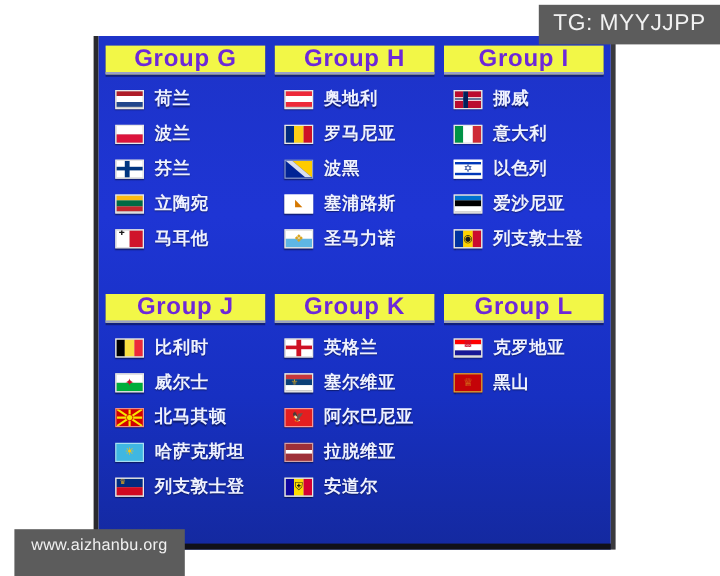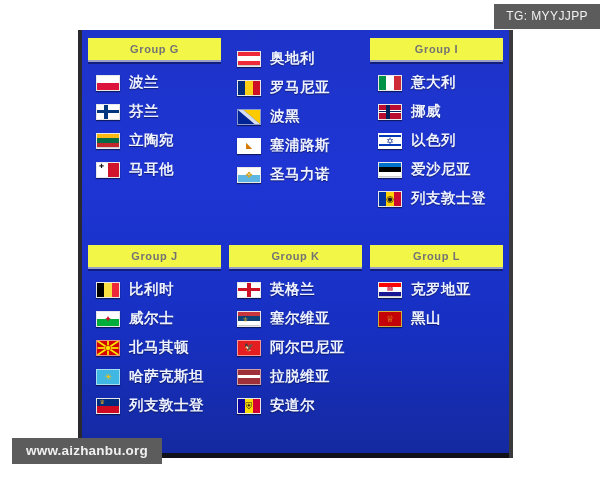--- a/index.html
+++ b/index.html
@@ -52,22 +52,22 @@
   
   .group-card {
     position: relative;
     display: flex;
     flex-direction: column;
     min-width: 0;
   }
   .group-header {
     position: relative;
     background: #f2f747;
-    color: #737373;
-    font-size: 11px;
+    color: #6d28d9;
+    font-size: 20px;
     font-weight: bold;
     letter-spacing: 0.6px;
     text-align: center;
     line-height: 22px;
     height: 22px;
     border-bottom: 2px solid #9aa0c8;
     box-shadow: 0 2px 0 rgba(10,16,60,0.55);
   }
   .group-body {
     flex: 1;
@@ -152,46 +152,53 @@
     left: 0; top: 0; width: 100%; height: 100%;
   }
 
   
   #tg-badge {
     position: absolute;
     right: 0;
     top: 4px;
     background: #5c5c5c;
     color: #f2f2f2;
-    font-size: 12px;
+    font-size: 19px;
     letter-spacing: 0.4px;
     padding: 5px 12px 6px 12px;
   }
   #watermark {
     position: absolute;
     left: 12px;
-    bottom: 16px;
+    bottom: 0;
     background: #5c5c5c;
     color: #f0f0f0;
     font-size: 13.5px;
     letter-spacing: 0.2px;
-    padding: 5px 14px 6px 14px;
-    font-weight: bold;
+    padding: 5px 14px 19px 14px;
   }
 </style>
 </head>
 <body>
 
 <div id="screen">
 
   <div id="stage">
     <div class="stage-grid">
         <div class="group-card">
           <div class="group-header">Group G</div>
           <div class="group-body">
+            <div class="team-row">
+              <span class="flag h3">
+                <i style="background: rgb(174, 28, 40);"></i>
+                <i style="background: rgb(255, 255, 255);"></i>
+                <i style="background: rgb(33, 70, 139);"></i>
+              </span>
+              <span class="team-name">荷兰</span>
+            </div>
             <div class="team-row">
               <span class="flag h2">
                 <i style="background: rgb(255, 255, 255);"></i>
                 <i style="background: rgb(220, 20, 60);"></i>
               </span>
               <span class="team-name">波兰</span>
             </div>
             <div class="team-row">
               <span class="flag cross">
                 <i class="bg" style="background:#ffffff"></i>
@@ -212,20 +219,21 @@
               <span class="flag v2">
                 <i style="background: rgb(255, 255, 255);"></i>
                 <i style="background: rgb(207, 20, 43);"></i>
                 <span class="emblem dark" style="left: 20%; top: 28%; font-size: 6px;">✚</span>
               </span>
               <span class="team-name">马耳他</span>
             </div>
           </div>
         </div>
         <div class="group-card">
+          <div class="group-header">Group H</div>
           <div class="group-body">
             <div class="team-row">
               <span class="flag h3">
                 <i style="background: rgb(237, 41, 57);"></i>
                 <i style="background: rgb(255, 255, 255);"></i>
                 <i style="background: rgb(237, 41, 57);"></i>
               </span>
               <span class="team-name">奥地利</span>
             </div>
             <div class="team-row">
@@ -257,37 +265,37 @@
                 <i style="background: rgb(94, 182, 228);"></i>
                 <span class="emblem gold">❖</span>
               </span>
               <span class="team-name">圣马力诺</span>
             </div>
           </div>
         </div>
         <div class="group-card">
           <div class="group-header">Group I</div>
           <div class="group-body">
-            <div class="team-row">
-              <span class="flag v3">
-                <i style="background: rgb(0, 146, 70);"></i>
-                <i style="background: rgb(255, 255, 255);"></i>
-                <i style="background: rgb(206, 43, 55);"></i>
-              </span>
-              <span class="team-name">意大利</span>
-            </div>
             <div class="team-row">
               <span class="flag cross">
                 <i class="bg" style="background:#ba0c2f"></i>
                 <i class="vb" style="background:#ffffff"></i>
                 <i class="hb" style="background:#ffffff"></i>
                 <i class="vi" style="background:#00205b"></i>
                 <i class="hi" style="background:#00205b"></i>
               </span>
               <span class="team-name">挪威</span>
+            </div>
+            <div class="team-row">
+              <span class="flag v3">
+                <i style="background: rgb(0, 146, 70);"></i>
+                <i style="background: rgb(255, 255, 255);"></i>
+                <i style="background: rgb(206, 43, 55);"></i>
+              </span>
+              <span class="team-name">意大利</span>
             </div>
             <div class="team-row">
               <span class="flag" style="background: rgb(255, 255, 255);">
                 <i style="left:0;top:12%;width:100%;height:16%;background:#0038b8"></i>
                 <i style="left:0;bottom:12%;width:100%;height:16%;background:#0038b8"></i>
                 <span class="emblem blue">✡</span>
               </span>
               <span class="team-name">以色列</span>
             </div>
             <div class="team-row">

